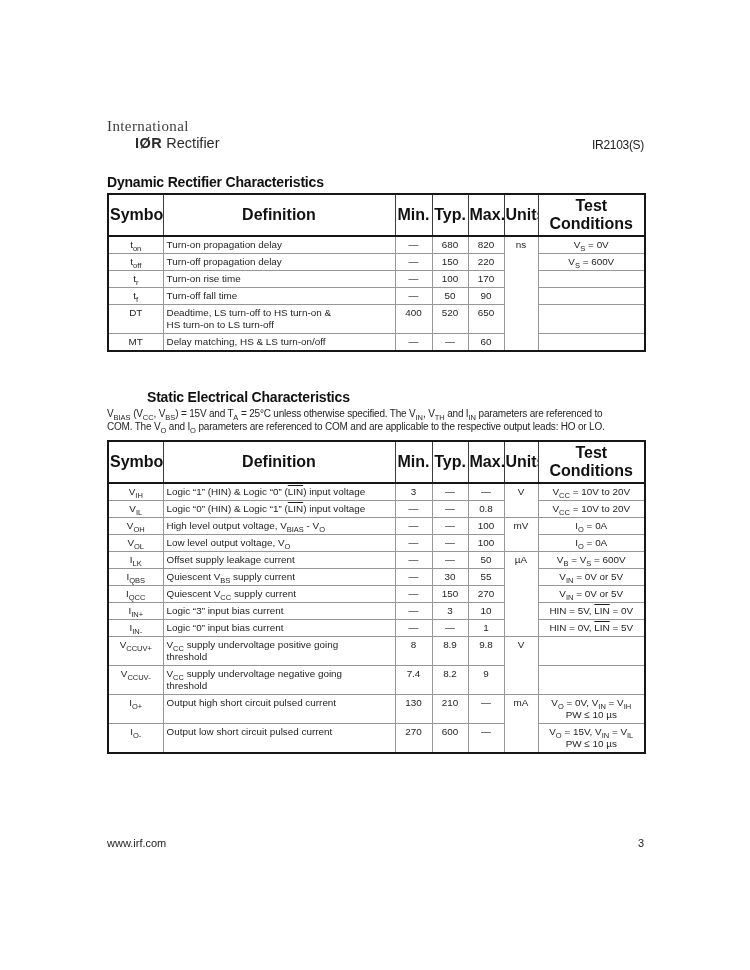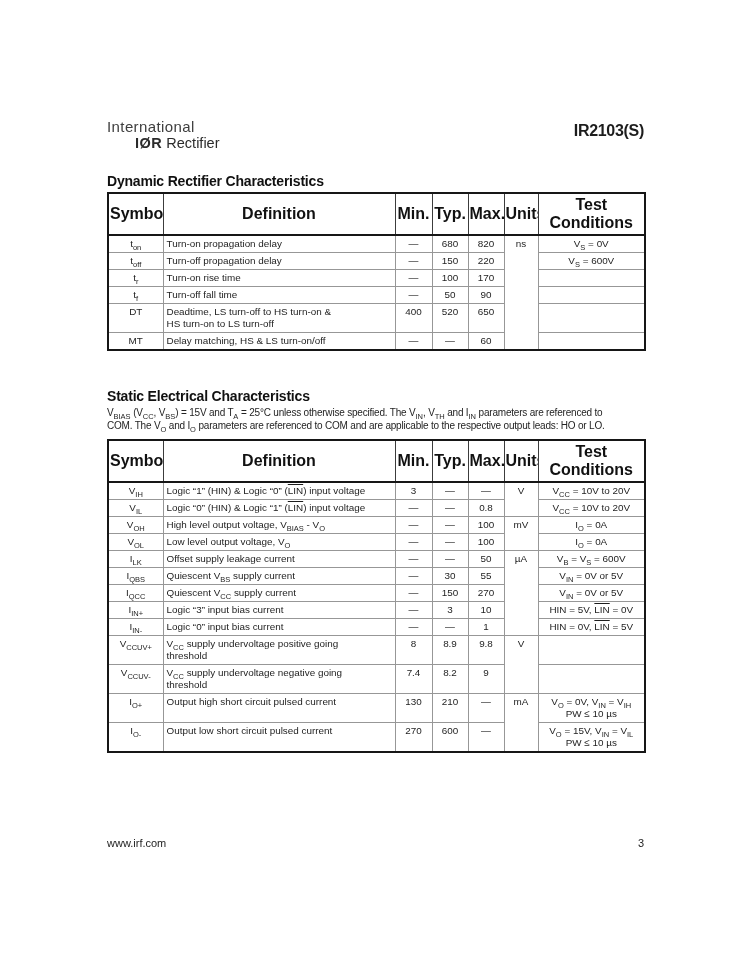--- a/index.html
+++ b/index.html
@@ -6,28 +6,28 @@
   html, body { margin: 0; padding: 0; }
   body {
     width: 750px; height: 970px; background: #ffffff;
     font-family: "Liberation Sans", "DejaVu Sans", sans-serif;
     color: #1d1d1d;
   }
   .page { position: relative; width: 750px; height: 970px; background: #fff; overflow: hidden; }
   .content { position: absolute; left: 107px; top: 118px; width: 537px; }
 
   .masthead { display: flex; justify-content: space-between; align-items: flex-start; }
-  .logo-line1 { font-size: 15px; color: #3e3e3e; letter-spacing: .4px; line-height: 17px; }
+  .logo-line1 { font-size: 15px; color: #3e3e3e; letter-spacing: .4px; line-height: 17px; font-family: Liberation Serif, serif; }
   .logo-line2 { font-size: 14.5px; color: #2b2b2b; line-height: 16px; }
   .logo-brand { font-weight: bold; letter-spacing: .5px; margin-left: 28px; }
-  .part-number { font-size: 16px; font-weight: bold; letter-spacing: -.3px; margin-top: 4px; }
+  .part-number { font-size: 12px; font-weight: normal; letter-spacing: -.3px; margin-top: 20px; }
 
   .section-title { font-size: 14px; font-weight: bold; letter-spacing: -.2px; color: #111;
                    margin: 22px 0 3px 0; }
-  .section-title.static-title { margin-top: 37px; }
+  .section-title.static-title { margin-top: 37px; margin-left: 40px; }
   .note { font-size: 10px; letter-spacing: -.2px; line-height: 12.5px; margin: 0 0 7px 0; color: #242424; }
 
   table.spec { border-collapse: collapse; table-layout: fixed; width: 537px;
                font-size: 9.9px; color: #1d1d1d; border: 2px solid #161616; }
   .spec th { font-size: 16px; font-weight: bold; color: #111;
              border: 1px solid #3c3c3c; border-bottom: 2px solid #161616;
              padding: 2px 1px; height: 32px; overflow: hidden; }
   .spec td { border: 1px solid #979797; padding: 2px 3px; vertical-align: top;
              height: 16px; line-height: 12px; overflow: hidden; }
   .c   { text-align: center; }

